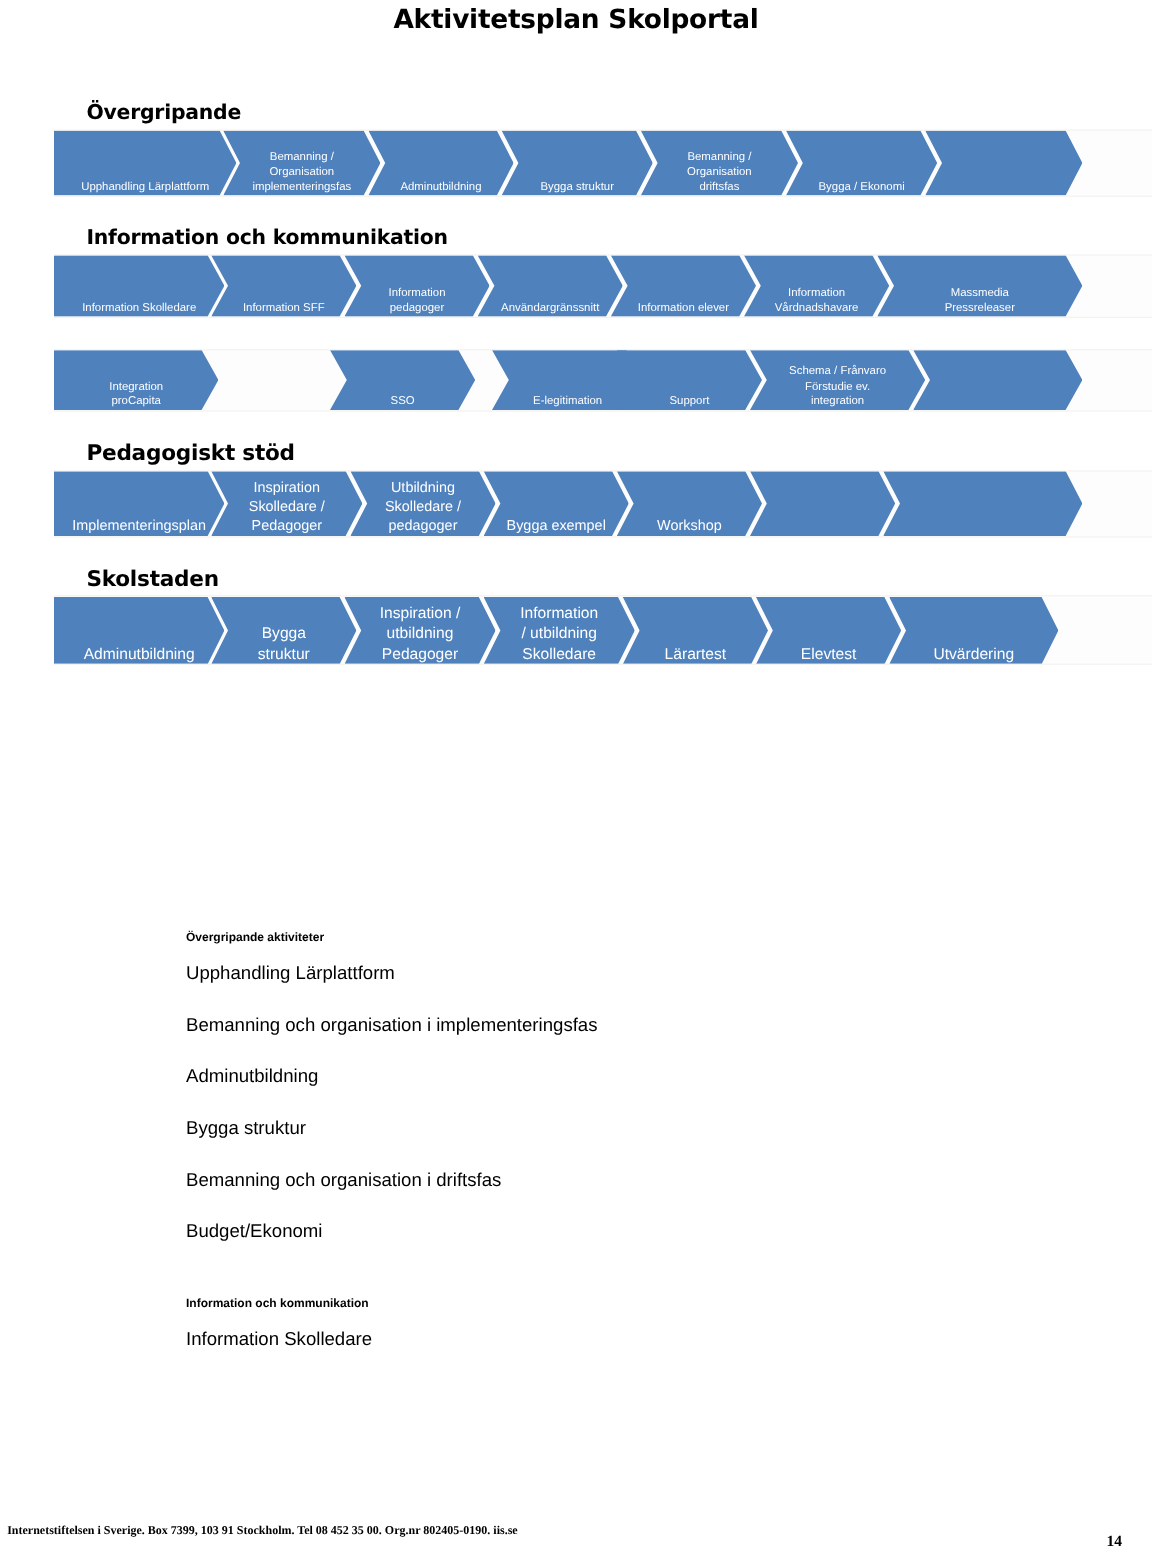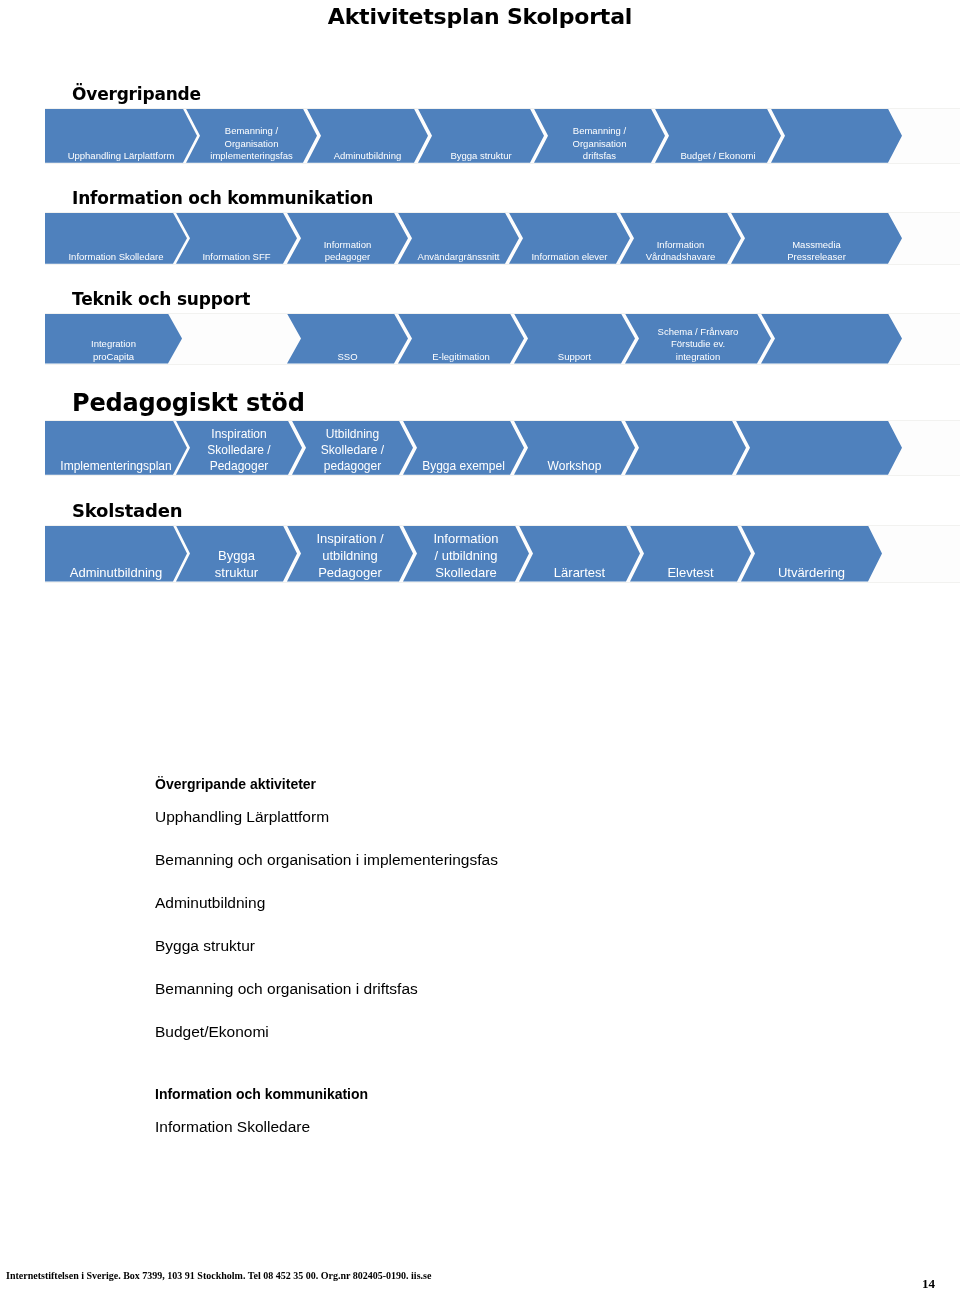--- a/index.html
+++ b/index.html
@@ -87,21 +87,21 @@
     position: absolute;
     left: 155px;
     top: 776px;
     width: 700px;
     font-family: "Liberation Sans", sans-serif;
     font-size: 15.5px;
     color: #000000;
   }
   .bt-head {
     font-weight: bold;
-    font-size: 14px;
+    font-size: 10px;
     margin: 0 0 16px 0;
   }
   .bt-line { margin: 0 0 25px 0; }
   .bt-group2 { margin-top: 45px; }
 
   
   .footer-rule {
     position: absolute;
     left: 0;
     top: 1258px;
@@ -148,21 +148,21 @@
         <div class="chev" style="left:262px;width:121px;clip-path:polygon(0 0,107px 0,121px 50%,107px 100%,0 100%,14px 50%);">
           <span class="chev-label">Adminutbildning</span>
         </div>
         <div class="chev" style="left:373px;width:126px;clip-path:polygon(0 0,112px 0,126px 50%,112px 100%,0 100%,14px 50%);">
           <span class="chev-label">Bygga struktur</span>
         </div>
         <div class="chev" style="left:489px;width:131px;clip-path:polygon(0 0,117px 0,131px 50%,117px 100%,0 100%,14px 50%);">
           <span class="chev-label">Bemanning /<br>Organisation<br>driftsfas</span>
         </div>
         <div class="chev" style="left:610px;width:126px;clip-path:polygon(0 0,112px 0,126px 50%,112px 100%,0 100%,14px 50%);">
-          <span class="chev-label">Budget / Ekonomi</span>
+          <span class="chev-label">Bygga / Ekonomi</span>
         </div>
         <div class="chev" style="left:726px;width:131px;clip-path:polygon(0 0,117px 0,131px 50%,117px 100%,0 100%,14px 50%);">
           <span class="chev-label"></span>
         </div>
       </div>
     </div>
   </div>
 
   <div class="chev-section" style="margin-top:26px;">
     <div class="chev-heading">Information och kommunikation</div>
@@ -187,47 +187,46 @@
           <span class="chev-label">Information<br>Vårdnadshavare</span>
         </div>
         <div class="chev" style="left:686px;width:171px;clip-path:polygon(0 0,157px 0,171px 50%,157px 100%,0 100%,14px 50%);">
           <span class="chev-label">Massmedia<br>Pressreleaser</span>
         </div>
       </div>
     </div>
   </div>
 
   <div class="chev-section" style="margin-top:26px;">
-    <div class="chev-heading">Teknik och support</div>
     <div class="chev-row r3" style="height:52px;">
       <div class="chev-track">
         <div class="chev" style="left:0px;width:137px;clip-path:polygon(0 0,123px 0,137px 50%,123px 100%,0 100%);">
           <span class="chev-label">Integration<br>proCapita</span>
         </div>
-        <div class="chev" style="left:242px;width:121px;clip-path:polygon(0 0,107px 0,121px 50%,107px 100%,0 100%,14px 50%);">
+        <div class="chev" style="left:230px;width:121px;clip-path:polygon(0 0,107px 0,121px 50%,107px 100%,0 100%,14px 50%);">
           <span class="chev-label">SSO</span>
         </div>
-        <div class="chev" style="left:353px;width:126px;clip-path:polygon(0 0,112px 0,126px 50%,112px 100%,0 100%,14px 50%);">
+        <div class="chev" style="left:365px;width:126px;clip-path:polygon(0 0,112px 0,126px 50%,112px 100%,0 100%,14px 50%);">
           <span class="chev-label">E-legitimation</span>
         </div>
         <div class="chev" style="left:580px;width:146px;clip-path:polygon(0 0,132px 0,146px 50%,132px 100%,0 100%,14px 50%);">
           <span class="chev-label">Schema / Frånvaro<br>Förstudie ev.<br>integration</span>
         </div>
         <div class="chev" style="left:469px;width:121px;clip-path:polygon(0 0,107px 0,121px 50%,107px 100%,0 100%,14px 50%);">
           <span class="chev-label">Support</span>
         </div>
         <div class="chev" style="left:716px;width:141px;clip-path:polygon(0 0,127px 0,141px 50%,127px 100%,0 100%,14px 50%);">
           <span class="chev-label"></span>
         </div>
       </div>
     </div>
   </div>
 
   <div class="chev-section" style="margin-top:26px;">
-    <div class="chev-heading" style="font-size:24px;">Pedagogiskt stöd</div>
+    <div class="chev-heading" style="font-size:18px;">Pedagogiskt stöd</div>
     <div class="chev-row r4" style="height:56px;">
       <div class="chev-track">
         <div class="chev" style="left:0px;width:142px;clip-path:polygon(0 0,128px 0,142px 50%,128px 100%,0 100%);">
           <span class="chev-label">Implementeringsplan</span>
         </div>
         <div class="chev" style="left:131px;width:126px;clip-path:polygon(0 0,112px 0,126px 50%,112px 100%,0 100%,14px 50%);">
           <span class="chev-label">Inspiration<br>Skolledare /<br>Pedagoger</span>
         </div>
         <div class="chev" style="left:247px;width:121px;clip-path:polygon(0 0,107px 0,121px 50%,107px 100%,0 100%,14px 50%);">
           <span class="chev-label">Utbildning<br>Skolledare /<br>pedagoger</span>

